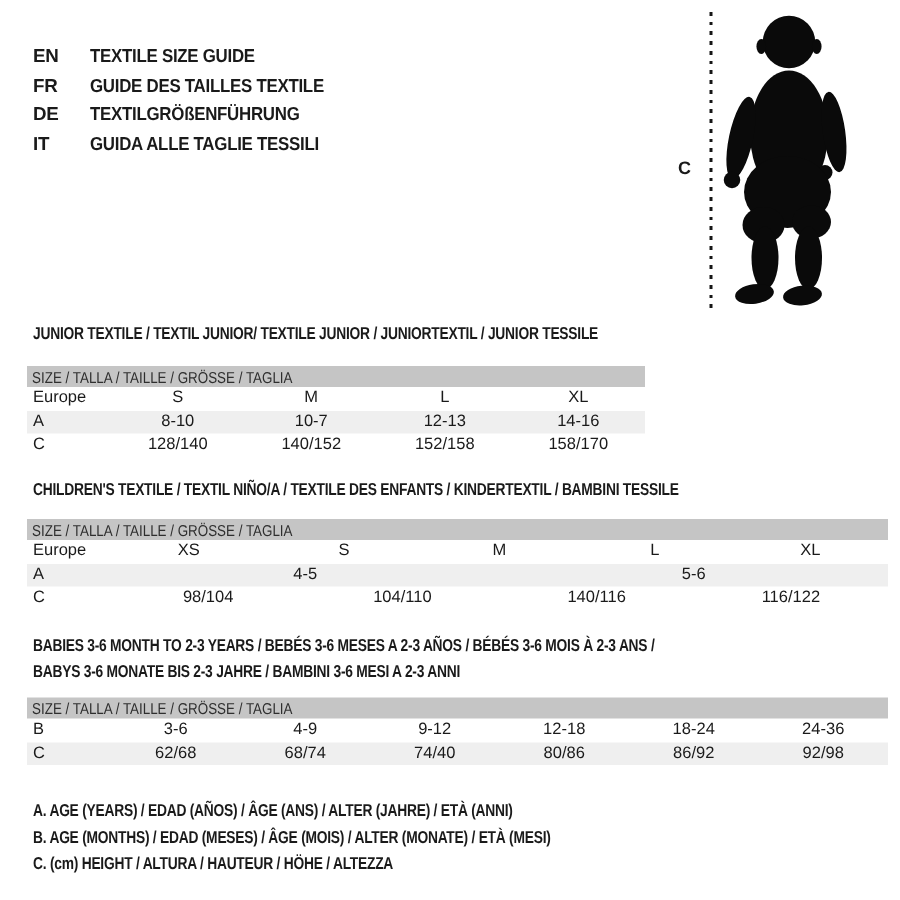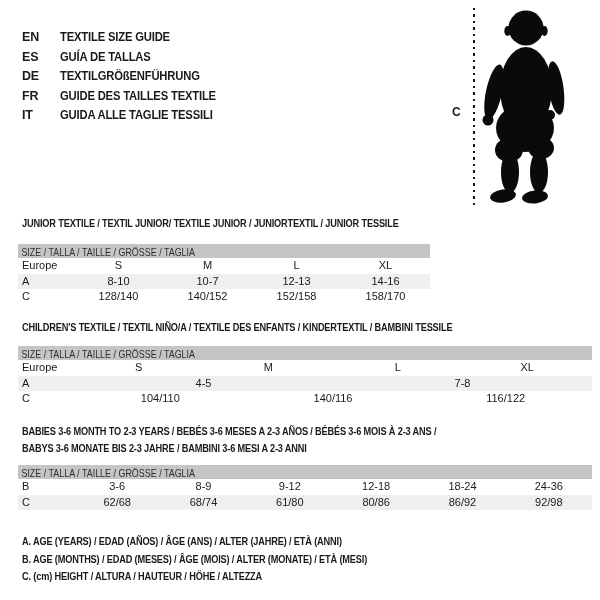--- a/index.html
+++ b/index.html
@@ -49,30 +49,26 @@
 </style>
 </head>
 <body>
 
 <div class="abs" id="language-list">
     <div class="lang-row">
       <span class="lang-code">EN</span>
       <span class="lang-label">TEXTILE SIZE GUIDE</span>
     </div>
     <div class="lang-row">
-      <span class="lang-code">ES</span>
-      <span class="lang-label">GUÍA DE TALLAS</span>
+      <span class="lang-code">FR</span>
+      <span class="lang-label">GUIDE DES TAILLES TEXTILE</span>
     </div>
     <div class="lang-row">
       <span class="lang-code">DE</span>
       <span class="lang-label">TEXTILGRÖßENFÜHRUNG</span>
-    </div>
-    <div class="lang-row">
-      <span class="lang-code">FR</span>
-      <span class="lang-label">GUIDE DES TAILLES TEXTILE</span>
     </div>
     <div class="lang-row">
       <span class="lang-code">IT</span>
       <span class="lang-label">GUIDA ALLE TAGLIE TESSILI</span>
     </div>
   </div>
 
 <div class="abs" id="height-line"></div>
 <div class="abs" id="height-label">C</div>
 <svg class="abs" id="baby-svg" viewBox="0 0 100 202" aria-hidden="true">
@@ -123,58 +119,60 @@
     </div>
   </div>
 
 <div class="abs section-title" id="t2-title">
     <div>CHILDREN'S TEXTILE / TEXTIL NIÑO/A / TEXTILE DES ENFANTS / KINDERTEXTIL / BAMBINI TESSILE</div>
   </div>
 <div class="abs size-table" id="t2">
     <div class="size-bar"><span>SIZE / TALLA / TAILLE / GRÖSSE / TAGLIA</span></div>
     <div class="t-row">
       <span class="t-label">Europe</span>
+      <span class="t-cell">XS</span>
       <span class="t-cell">S</span>
       <span class="t-cell">M</span>
       <span class="t-cell">L</span>
       <span class="t-cell">XL</span>
     </div>
     <div class="t-row stripe">
       <span class="t-label">A</span>
       <span class="t-cell">4-5</span>
-      <span class="t-cell">7-8</span>
+      <span class="t-cell">5-6</span>
     </div>
     <div class="t-row">
       <span class="t-label">C</span>
+      <span class="t-cell">98/104</span>
       <span class="t-cell">104/110</span>
       <span class="t-cell">140/116</span>
       <span class="t-cell">116/122</span>
     </div>
   </div>
 
 <div class="abs section-title" id="t3-title">
     <div>BABIES 3-6 MONTH TO 2-3 YEARS / BEBÉS 3-6 MESES A 2-3 AÑOS / BÉBÉS 3-6 MOIS À 2-3 ANS /</div>
     <div>BABYS 3-6 MONATE BIS 2-3 JAHRE / BAMBINI 3-6 MESI A 2-3 ANNI</div>
   </div>
 <div class="abs size-table" id="t3">
     <div class="size-bar"><span>SIZE / TALLA / TAILLE / GRÖSSE / TAGLIA</span></div>
     <div class="t-row">
       <span class="t-label">B</span>
       <span class="t-cell">3-6</span>
-      <span class="t-cell">8-9</span>
+      <span class="t-cell">4-9</span>
       <span class="t-cell">9-12</span>
       <span class="t-cell">12-18</span>
       <span class="t-cell">18-24</span>
       <span class="t-cell">24-36</span>
     </div>
     <div class="t-row stripe">
       <span class="t-label">C</span>
       <span class="t-cell">62/68</span>
       <span class="t-cell">68/74</span>
-      <span class="t-cell">61/80</span>
+      <span class="t-cell">74/40</span>
       <span class="t-cell">80/86</span>
       <span class="t-cell">86/92</span>
       <span class="t-cell">92/98</span>
     </div>
   </div>
 
 <div class="abs" id="footnotes">
     <div class="foot-line">A. AGE (YEARS) / EDAD (AÑOS) / ÂGE (ANS) / ALTER (JAHRE) / ETÀ (ANNI)</div>
     <div class="foot-line">B. AGE (MONTHS) / EDAD (MESES) / ÂGE (MOIS) / ALTER (MONATE) / ETÀ (MESI)</div>
     <div class="foot-line">C. (cm) HEIGHT / ALTURA / HAUTEUR / HÖHE / ALTEZZA</div>

